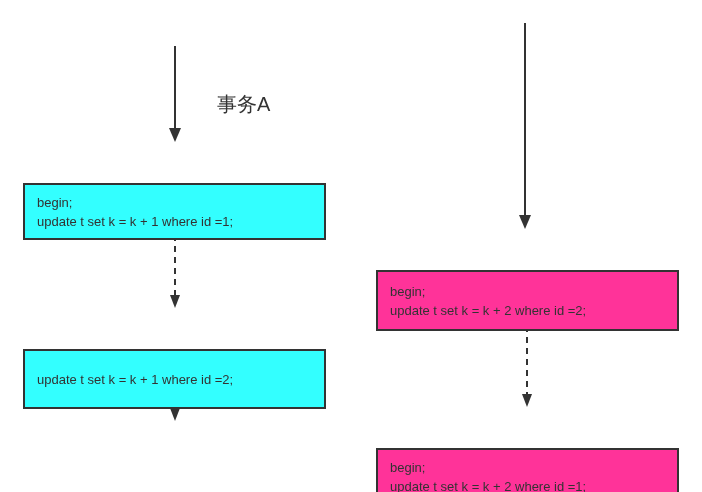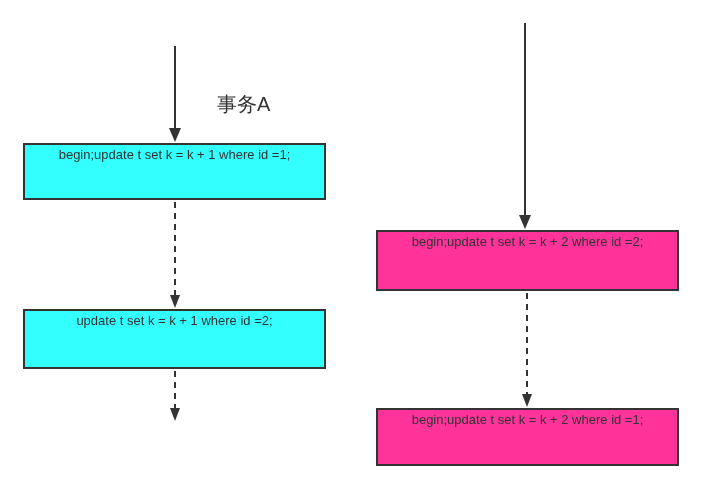--- a/index.html
+++ b/index.html
@@ -38,26 +38,27 @@
     position: absolute;
     font-size: 20px;
     color: var(--text, #333333);
     white-space: nowrap;
   }
   .sql-box {
     position: absolute;
     box-sizing: border-box;
     border: 2px solid var(--border, #333333);
     display: flex;
-    flex-direction: row;
+    flex-direction: column;
     justify-content: center;
     padding: 0 12px;
     font-size: 13px;
     line-height: 19px;
     color: var(--text, #333333);
+    margin-top: 40px;
   }
   .sql-box.cyan { background: var(--cyan, #33ffff); }
   .sql-box.pink { background: var(--pink, #ff3399); }
   .sql-line { white-space: nowrap; }
 </style>
 </head>
 <body>
 
 <div class="canvas">
 

